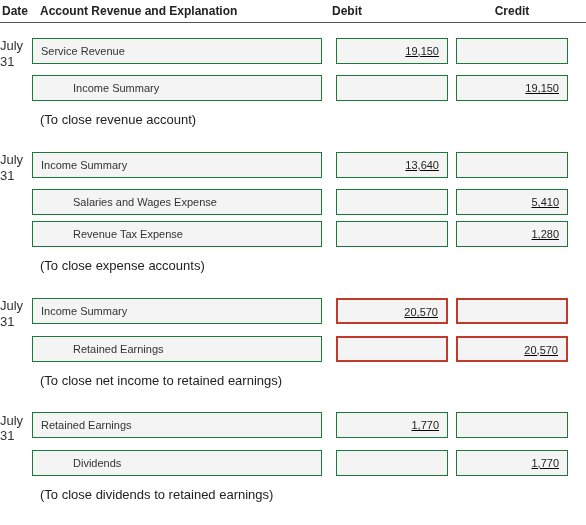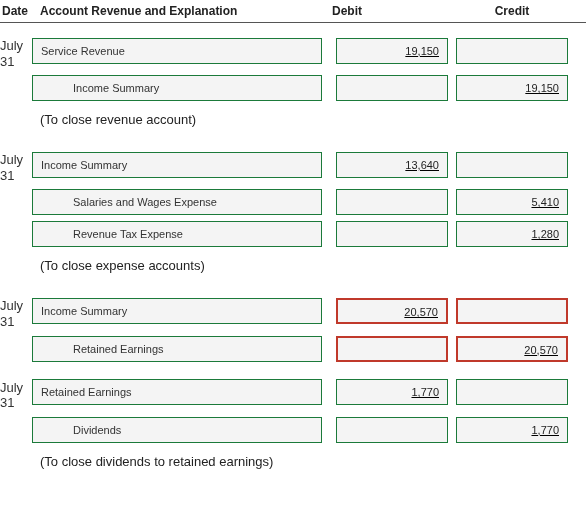--- a/index.html
+++ b/index.html
@@ -168,20 +168,21 @@
         <div class="acct-cell">
           <div class="field indent1"><span style="padding-left: 16px;">Retained Earnings</span></div>
         </div>
         <div class="amount-cell">
           <div class="field amount error empty"></div>
         </div>
         <div class="amount-cell">
           <div class="field amount error">20,570</div>
         </div>
       </div>
+      <div class="caption-row">(To close net income to retained earnings)</div>
     </div>
     <div class="group">
       <div class="entry-row">
         <div class="date-cell">July<br>31</div>
         <div class="acct-cell">
           <div class="field"><span>Retained Earnings</span></div>
         </div>
         <div class="amount-cell">
           <div class="field amount">1,770</div>
         </div>

